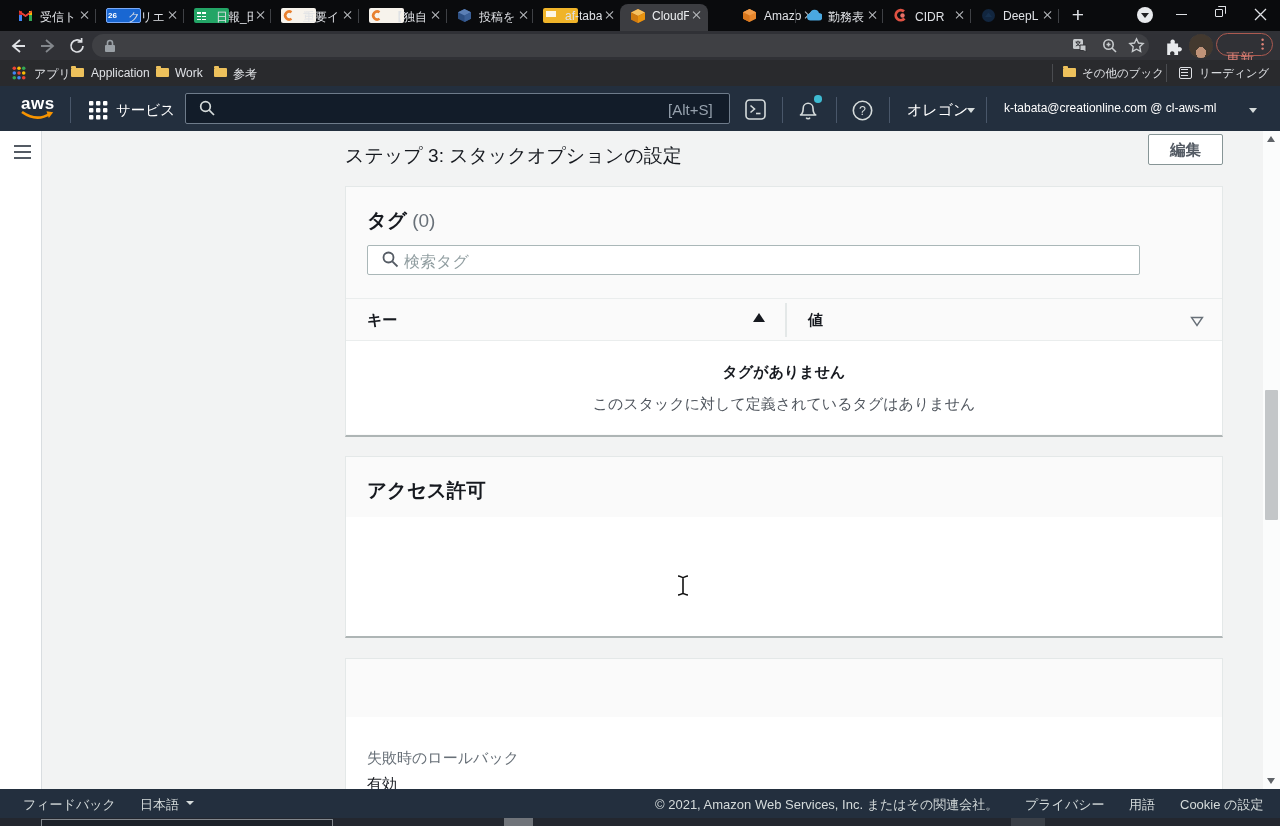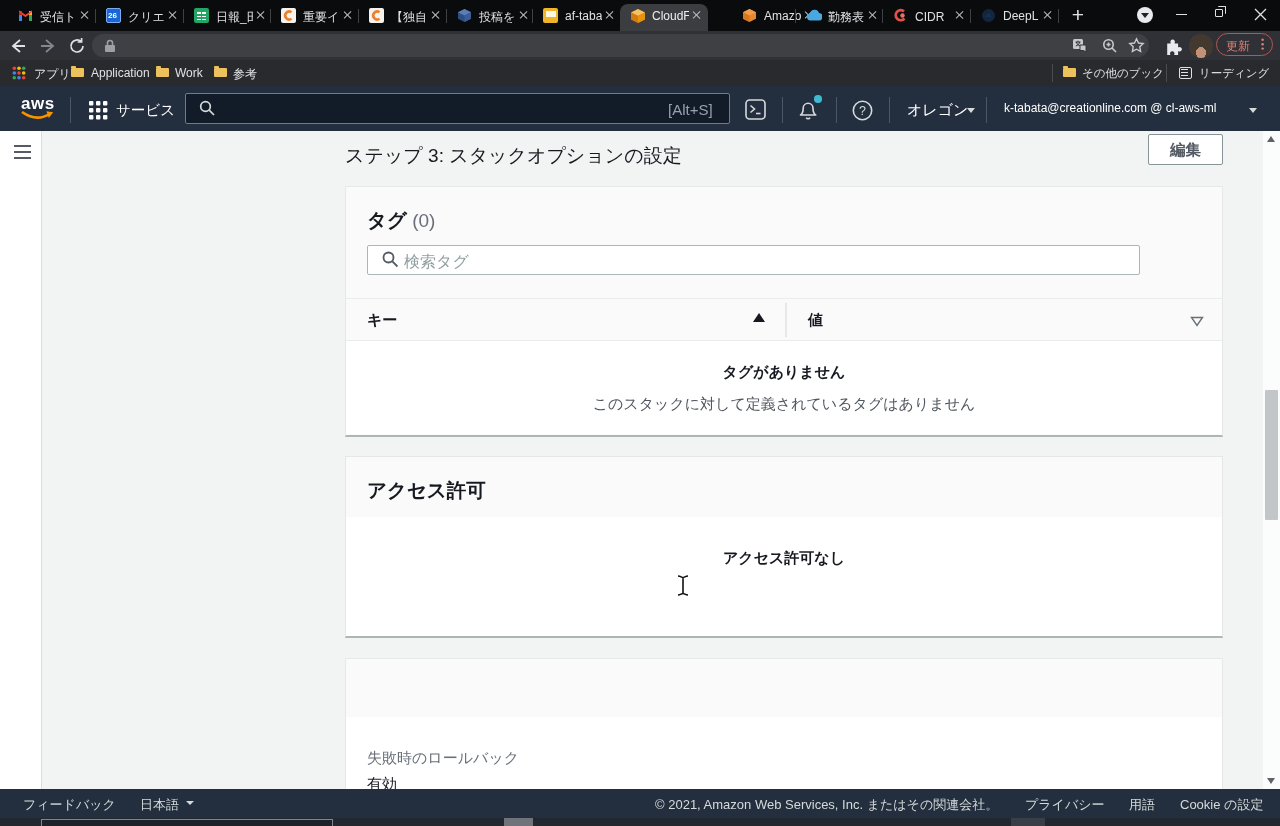--- a/index.html
+++ b/index.html
@@ -2,21 +2,21 @@
 <html><head><meta charset="utf-8">
 <style>
 *{margin:0;padding:0;box-sizing:border-box}
 html,body{width:1280px;height:826px;overflow:hidden;background:#f2f3f3;font-family:"Liberation Sans",sans-serif}
 .ab{position:absolute}
 #page{position:relative;width:1280px;height:826px;overflow:hidden}
 
 #tabstrip{left:0;top:0;width:1280px;height:31px;background:#0a0b0d}
 .tab{top:0;height:31px;width:88px;overflow:hidden}
 .tab .ttl{position:absolute;left:32px;top:9px;font-size:12px;color:#dfe1e5;white-space:nowrap;width:37px;overflow:hidden}
-.tab .fav{position:absolute;left:10px;top:8px;width:15px;height:15px}
+.tab .fav{position:absolute;left:10px;top:8px;width:35px;height:15px}
 .tab .tx{position:absolute;left:71px;top:10px;width:10px;height:10px}.tab .tx:before,.tab .tx:after{content:"";position:absolute;left:4.5px;top:0;width:1.4px;height:10px;background:#b9bcc0}.tab .tx:before{transform:rotate(45deg)}.tab .tx:after{transform:rotate(-45deg)}
 .tdiv{top:9px;width:1px;height:14px;background:#3f4145}
 #activetab{left:620px;top:4px;width:88px;height:27px;background:#3c3d41;border-radius:8px 8px 0 0}
 #toolbar{left:0;top:31px;width:1280px;height:29px;background:#303136}
 #omni{left:92px;top:34px;width:1057px;height:23px;border-radius:12px;background:#3f4044}
 .url1{color:#e8eaed;font-size:12px}
 .url2{color:#9aa0a6;font-size:12px}
 #bkbar{left:0;top:60px;width:1280px;height:26px;background:#292a2d}
 .bktxt{color:#dfe1e5;font-size:12px;top:66px}
 .folder{width:13px;height:9px;background:#edc15c;border-radius:1px;top:68px}
@@ -192,21 +192,21 @@
         <path d="M10 10 L14 14 M4.5 6.5 h4 M6.5 4.5 v4" stroke="#c7cacd" stroke-width="1.6" fill="none"></path>
       </svg></div>
 <div class="ab" style="left:1128px;top:37px"><svg width="17" height="17">
         <path d="M8.5 1.8 L10.5 6 L15.2 6.6 L11.8 9.8 L12.6 14.4 L8.5 12.2 L4.4 14.4 L5.2 9.8 L1.8 6.6 L6.5 6 Z" stroke="#c7cacd" stroke-width="1.4" fill="none"></path>
       </svg></div>
 <div class="ab" style="left:1164px;top:37px"><svg width="18" height="18">
         <path d="M3.2 6.4 h3 a0.5 0.5 0 0 0 .45-.7 a2.2 2.2 0 1 1 4 0 a0.5 0.5 0 0 0 .45.7 h3 v3.4 a0.5 0.5 0 0 0 .7.45 a2.2 2.2 0 1 1 0 4 a0.5 0.5 0 0 0-.7.45 v3.4 h-3.4 a0.5 0.5 0 0 1-.45-.7 a2.2 2.2 0 1 0-4 0 a0.5 0.5 0 0 1-.45.7 h-2.6 Z" fill="#e8eaed"></path>
       </svg></div>
 <div class="ab" style="left:1189px;top:34px;width:24px;height:24px;border-radius:50%;background:radial-gradient(ellipse 36% 40% at 50% 78%,#c09379 0 58%,rgba(0,0,0,0) 59%),radial-gradient(circle,#43392f 0 70%,#55493d 71% 100%)"></div>
 <div class="ab" style="left:1216px;top:33px;width:57px;height:23px;border:1.5px solid #ad5a50;border-radius:12px">
-      <span style="position:absolute;left:9px;top:4px;font-size:12px;color:#dd8277">更新</span>
+      <span style="position:absolute;left:9px;top:16px;font-size:14px;color:#dd8277">更新</span>
       <svg style="position:absolute;left:44px;top:4px" width="4" height="13">
         <circle cx="1.6" cy="1.8" r="1.2" fill="#dd8277"></circle>
         <circle cx="1.6" cy="6.2" r="1.2" fill="#dd8277"></circle>
         <circle cx="1.6" cy="10.6" r="1.2" fill="#dd8277"></circle>
       </svg>
     </div>
 <div class="ab" id="bkbar"></div>
 <div class="ab" style="left:12px;top:66px;width:14px;height:14px"><svg width="14" height="14">
         <circle cx="2.3" cy="2.3" r="1.8" fill="#ea4335"></circle>
         <circle cx="7" cy="2.3" r="1.8" fill="#fbbc04"></circle>
@@ -306,21 +306,20 @@
 <div class="ab" style="left:1190px;top:313px"><svg width="14" height="11">
         <path d="M1.5 1.5 H12.5 L7 9.5 Z" stroke="#687078" stroke-width="1.4" fill="none"></path>
       </svg></div>
 <div class="ab" style="left:346px;top:341px;width:876px;height:93px;background:#fff"></div>
 <div class="ab txt bold ctr" style="left:346px;top:363px">タグがありません</div>
 <div class="ab txt ctr" style="left:346px;top:395px;color:#50565e">このスタックに対して定義されているタグはありません</div>
 
 <div class="card" style="left:345px;top:456px;height:182px"></div>
 <div class="ab" style="left:346px;top:517px;width:876px;height:119px;background:#fff"></div>
 <div class="ab h2" style="left:367px;top:477px">アクセス許可</div>
-<div class="ab txt bold ctr" style="left:346px;top:549px">アクセス許可なし</div>
 <div class="ab" style="left:676px;top:574px"><svg width="14" height="23">
         <path d="M2 2 c2.5 0 3.5 1.5 5 1.5 c1.5 0 2.5 -1.5 5 -1.5 M7 3.5 v16 M2 21 c2.5 0 3.5 -1.5 5 -1.5 c1.5 0 2.5 1.5 5 1.5" stroke="#111" stroke-width="1.6" fill="none"></path>
       </svg></div>
 
 <div class="card" style="left:345px;top:658px;height:132px;border-bottom:none"></div>
 <div class="ab" style="left:346px;top:717px;width:876px;height:73px;background:#fff"></div>
 <div class="ab txt" style="left:367px;top:749px;color:#687078">失敗時のロールバック</div>
 <div class="ab txt" style="left:367px;top:775px">有効</div>
 <div class="ab" id="sbar"></div>
 <div class="ab" id="sthumb"></div>

